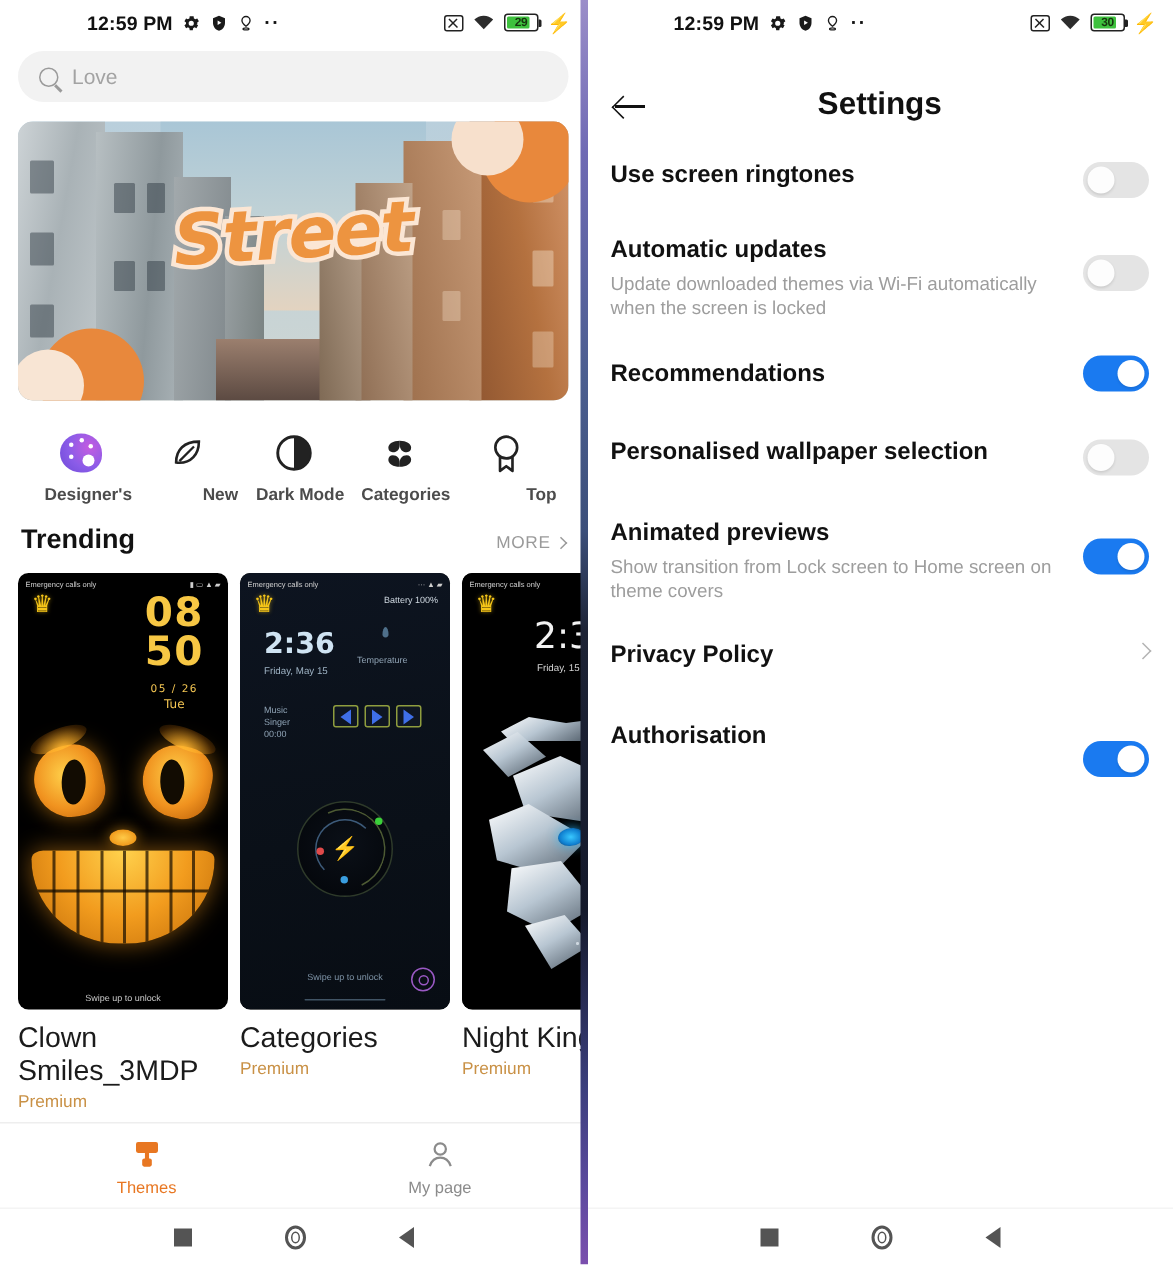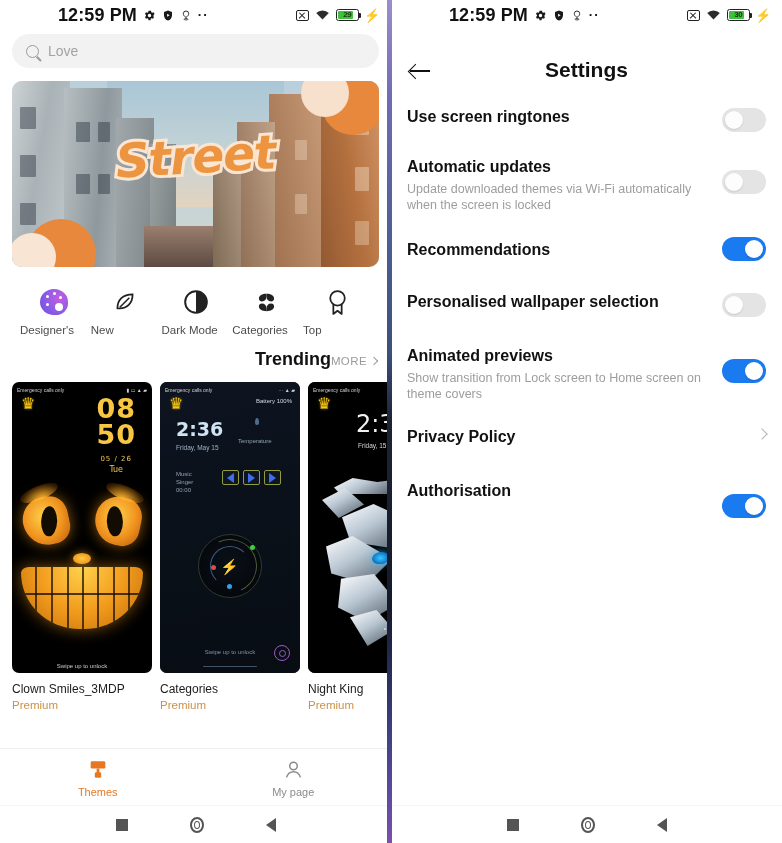--- a/index.html
+++ b/index.html
@@ -42,21 +42,21 @@
     padding: 0 12px;
     font-size: 12.5px;
     font-weight: bold;
     color: #111;
     position: relative;
   }
   .sb-left {
     display: flex; align-items: center; gap: 6px;
     margin-left: 46px;
   }
-  .sb-time { font-size: 18px; font-weight: bold; letter-spacing: .1px; }
+  .sb-time { font-size: 13px; font-weight: bold; letter-spacing: .1px; }
   .sb-right {
     position: absolute; right: 10px; top: 0; height: 30px;
     display: flex; align-items: center; gap: 6px;
   }
   .sim-x {
     width: 13px; height: 11px;
     border: 1.5px solid #222; border-radius: 2px;
     position: relative;
   }
   .sim-x::before, .sim-x::after {
@@ -177,38 +177,38 @@
     paint-order: stroke fill;
     transform: rotate(-3.5deg);
   }
 
   
   .cats {
     display: flex;
     justify-content: space-between;
     padding: 18px 20px 0 20px;
   }
-  .cat { width: 68px; text-align: left; }
+  .cat { width: 68px; text-align: right; font-weight: bold; }
   .cat-ic { height: 34px; display: flex; align-items: center; justify-content: center; }
   .cat-lb { font-size: 11.5px; color: #4c4c4c; margin-top: 5px; }
   .palette {
     width: 28px; height: 26px; border-radius: 50% 50% 44% 50%;
     background: radial-gradient(circle at 70% 35%, #c45ce0 0%, #8a5ce8 55%, #6d49d6 100%);
     position: relative;
   }
   .palette::after {
     content:""; position:absolute; right:5px; bottom:4px;
     width: 8px; height: 8px; border-radius: 50%;
     background: #fff;
   }
   .pdot { position: absolute; width: 3.2px; height: 3.2px; border-radius: 50%; background: #fff; }
 
   
   .sec-head {
-    display: flex; align-items: baseline; justify-content: flex-end;
+    display: flex; align-items: baseline; justify-content: space-between;
     padding: 13px 14px 0 14px;
   }
   .sec-title { font-size: 18px; font-weight: bold; color: #121212; }
   .sec-more { font-size: 11.5px; color: #9a9a9a; letter-spacing: .4px; display:flex; align-items:center; gap:4px;}
   .chev-r {
     width: 6px; height: 6px;
     border-top: 1.3px solid #9a9a9a; border-right: 1.3px solid #9a9a9a;
     transform: rotate(45deg);
   }
 
@@ -234,21 +234,21 @@
   .crown {
     position: absolute; left: 9px; top: 14px;
     font-size: 16px; color: #f5c518; line-height: 1;
     text-shadow: 0 0 3px rgba(245,197,24,.6);
   }
   .card-bot {
     position: absolute; bottom: 4px; left: 0; right: 0;
     display: flex; align-items: center; justify-content: center;
     font-size: 6px; color: #c9c9c9;
   }
-  .card-title { font-size: 12px; color: #1b1b1b; margin-top: 9px; }
+  .card-title { font-size: 19px; color: #1b1b1b; margin-top: 9px; }
   .card-sub { font-size: 11.5px; color: #c99146; margin-top: 3px; }
 
   
   .cl-time { position: absolute; right: 16px; top: 14px; text-align: center; color: #f7c744; font-family: "DejaVu Sans", sans-serif; }
   .cl-h { font-size: 27px; font-weight: bold; line-height: 26px; letter-spacing: 1px; }
   .cl-date { font-size: 7px; letter-spacing: 1px; margin-top: 7px; color:#f3c552; }
   .cl-dow { font-size: 8px; margin-top: 2px; color:#f3c552; }
   .clown {
     position: absolute; left: 50%; top: 105px;
     transform: translateX(-50%);

